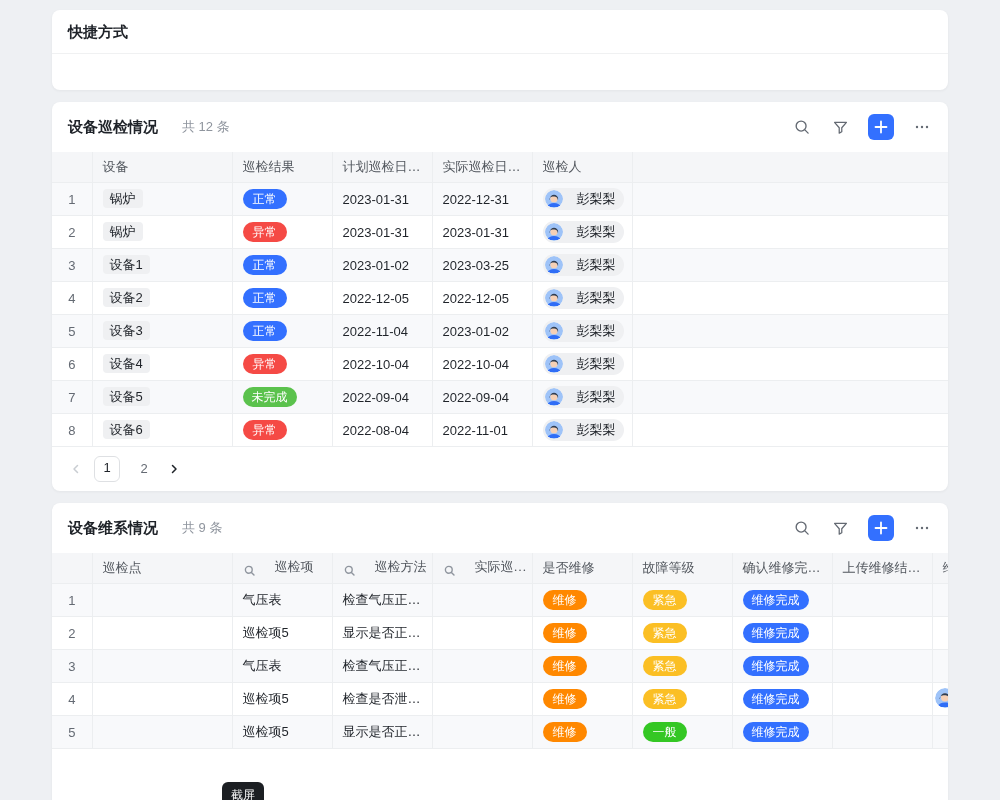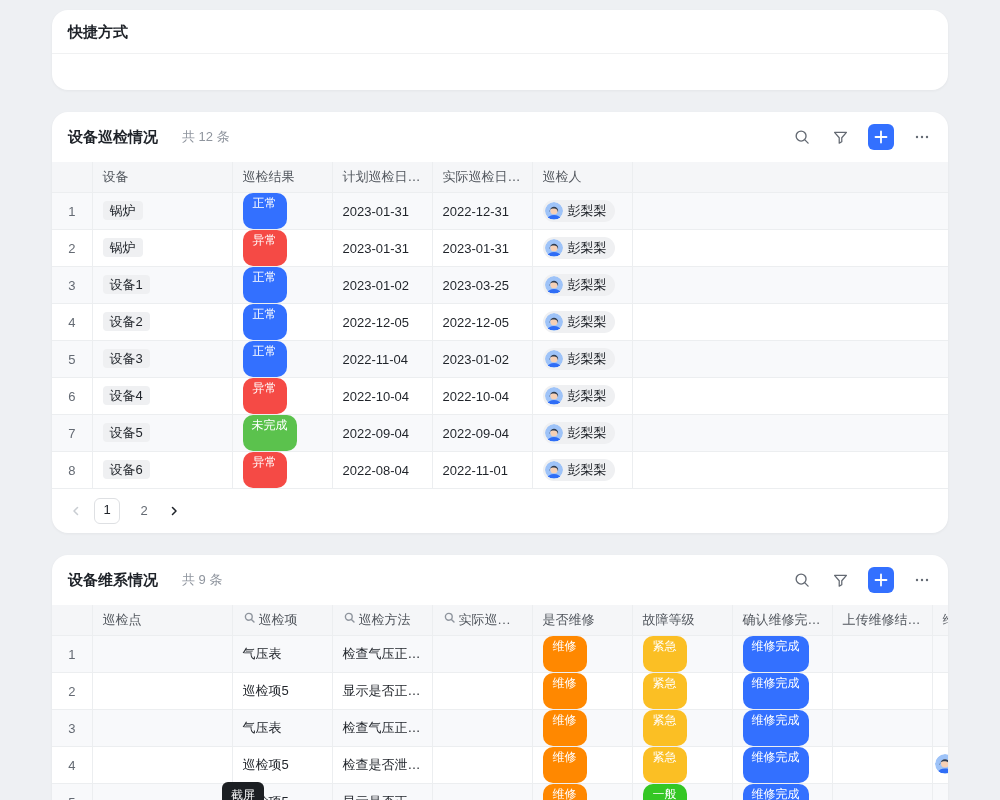--- a/index.html
+++ b/index.html
@@ -3,21 +3,21 @@
 <meta charset="utf-8">
 <style>
   html,body{margin:0;padding:0;}
   body{
     width:1000px;height:800px;overflow:hidden;position:relative;
     background:#eef0f3;
     font-family:"Liberation Sans","DejaVu Sans",sans-serif;
     color:#1f2329;
   }
   .page{position:absolute;left:52px;top:10px;width:896px;}
-  .card{background:#fff;border-radius:16px;box-shadow:0 1px 3px rgba(31,35,41,.05);margin-bottom:22px;overflow:hidden;}
+  .card{background:#fff;border-radius:8px;box-shadow:0 1px 3px rgba(31,35,41,.05);margin-bottom:12px;overflow:hidden;}
 
   
   .card-title-row{padding:13px 16px 11px;border-bottom:1px solid #f0f1f2;}
   .card-title-row h2{margin:0;font-size:15px;font-weight:700;color:#1f2329;}
   .shortcut-grid{display:flex;padding:16px 0 20px;}
   .shortcut{flex:1;display:flex;flex-direction:column;align-items:center;gap:9px;cursor:pointer;}
   .sc-icon{width:38px;height:38px;border-radius:12px;display:flex;align-items:center;justify-content:center;}
   .sc-icon svg{display:block;}
   .sc-label{font-size:13px;color:#1f2329;}
 
@@ -31,28 +31,28 @@
 
   table{border-collapse:collapse;table-layout:fixed;width:896px;font-size:13px;}
   th,td{padding:0 10px;height:32px;white-space:nowrap;overflow:hidden;text-overflow:clip;
     border-bottom:1px solid #eceef0;border-right:1px solid #eceef0;text-align:left;font-weight:400;}
   thead th{background:#f5f6f8;color:#51565d;height:30px;}
   td.c-num,th.th-num{text-align:center;color:#646a73;padding:0 4px;}
   th.th-fill,td.c-fill,th.th-cut,td.c-cut{border-right:none;}
   tbody tr:nth-child(odd){background:#f8f9fb;}
   tbody tr:nth-child(even){background:#fff;}
 
-  .th-inner{display:inline-flex;align-items:flex-start;gap:4px;font-family:Liberation Serif, serif;}
+  .th-inner{display:inline-flex;align-items:flex-end;gap:20px;font-family:Liberation Serif, serif;}
   .lookup{flex:0 0 auto;}
 
   .tag{background:#eff0f2;border-radius:4px;padding:2px 7px;color:#1f2329;}
-  .badge{display:inline-block;min-width:26px;padding:0 9px;height:36px;line-height:20px;
+  .badge{display:inline-block;min-width:26px;padding:0 9px;height:20px;line-height:20px;
     border-radius:10px;color:#fff;font-size:12px;text-align:center;}
   .badge:empty{display:none;}
-  .person{display:inline-flex;align-items:center;gap:5px;background:#eff0f2;border-radius:11px;
+  .person{display:inline-flex;align-items:center;gap:14px;background:#eff0f2;border-radius:11px;
     padding:2px 8px 2px 2px;}
   .avatar{width:18px;height:18px;border-radius:50%;flex:0 0 auto;}
   .avatar-sm{width:20px;height:20px;border-radius:50%;}
 
   .pagination{display:flex;align-items:center;gap:12px;height:44px;padding:0 18px;font-size:13px;color:#646a73;}
   .pg-chevron{display:flex;align-items:center;cursor:pointer;}
   .pg-num{min-width:24px;height:24px;line-height:24px;text-align:center;cursor:pointer;border-radius:6px;}
   .pg-num.current{background:#fff;border:1px solid #dee0e3;line-height:22px;color:#1f2329;}
 
   .tooltip{position:absolute;left:222px;top:782px;background:#1c1f23;color:#fff;font-size:12px;

